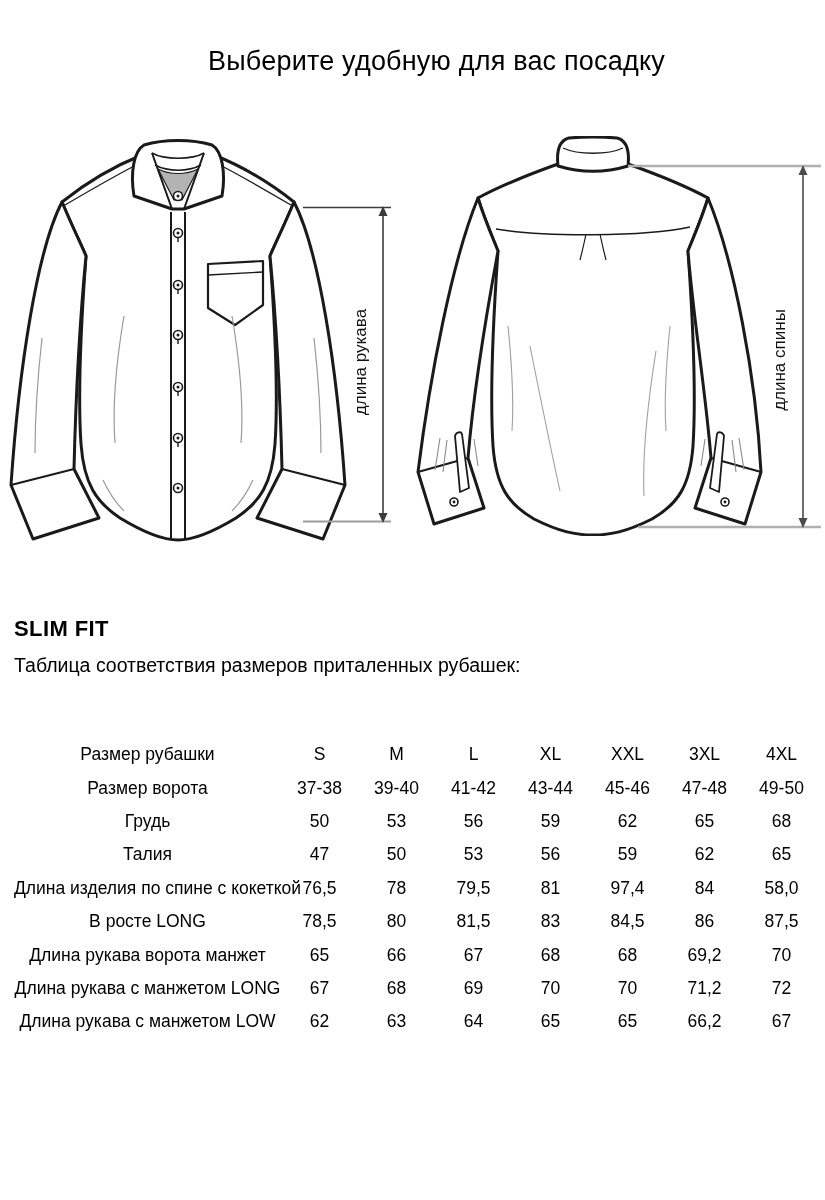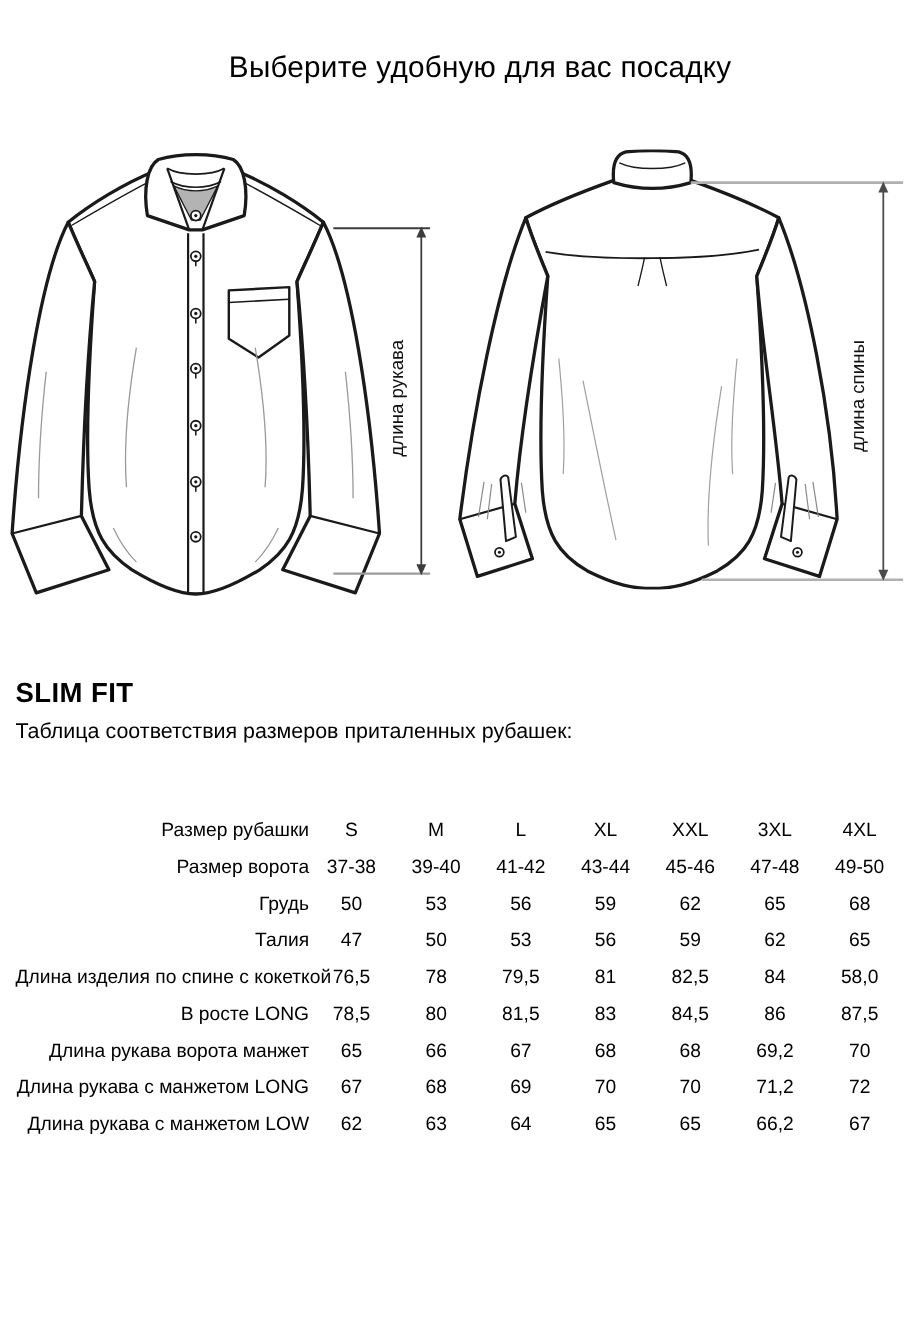--- a/index.html
+++ b/index.html
@@ -20,36 +20,36 @@
 
   .dim-label {
     position:absolute; width:120px; text-align:center; white-space:nowrap;
     font-size:17px; color:#111; transform:rotate(-90deg);
   }
   .dim-label.sleeve { left:301px; top:352px; }
   .dim-label.back   { left:720px; top:350px; }
 
   .section-heading {
     position:absolute; left:14px; top:616px;
-    font-size:25px; font-weight:700; letter-spacing:0.4px;
+    font-size:22px; font-weight:700; letter-spacing:0.4px;
   }
   .section-subtitle {
     position:absolute; left:14px; top:654px;
     font-size:19.5px; font-weight:400;text-align:center;
   }
 
   .size-table {
     position:absolute; left:14px; top:738px; width:806px;
     border-collapse:collapse; table-layout:fixed;
   }
   .size-table td {
     font-size:17.5px; height:33.4px; padding:0; vertical-align:middle;
     white-space:nowrap;
   }
-  .size-table td.lbl { width:267px; text-align:right; }
+  .size-table td.lbl { width:267px; text-align:center; }
   .size-table td.val { width:77px;  text-align:center; }
 </style>
 </head>
 <body>
 
 <div class="page">
 
   <div class="main-title">Выберите удобную для вас посадку</div>
 
   <div class="diagram">
@@ -201,21 +201,21 @@
           <td class="val">59</td>
           <td class="val">62</td>
           <td class="val">65</td>
         </tr>
         <tr>
           <td class="lbl">Длина изделия по спине с кокеткой</td>
           <td class="val">76,5</td>
           <td class="val">78</td>
           <td class="val">79,5</td>
           <td class="val">81</td>
-          <td class="val">82,5</td>
+          <td class="val">97,4</td>
           <td class="val">84</td>
           <td class="val">58,0</td>
         </tr>
         <tr>
           <td class="lbl">В росте LONG</td>
           <td class="val">78,5</td>
           <td class="val">80</td>
           <td class="val">81,5</td>
           <td class="val">83</td>
           <td class="val">84,5</td>

